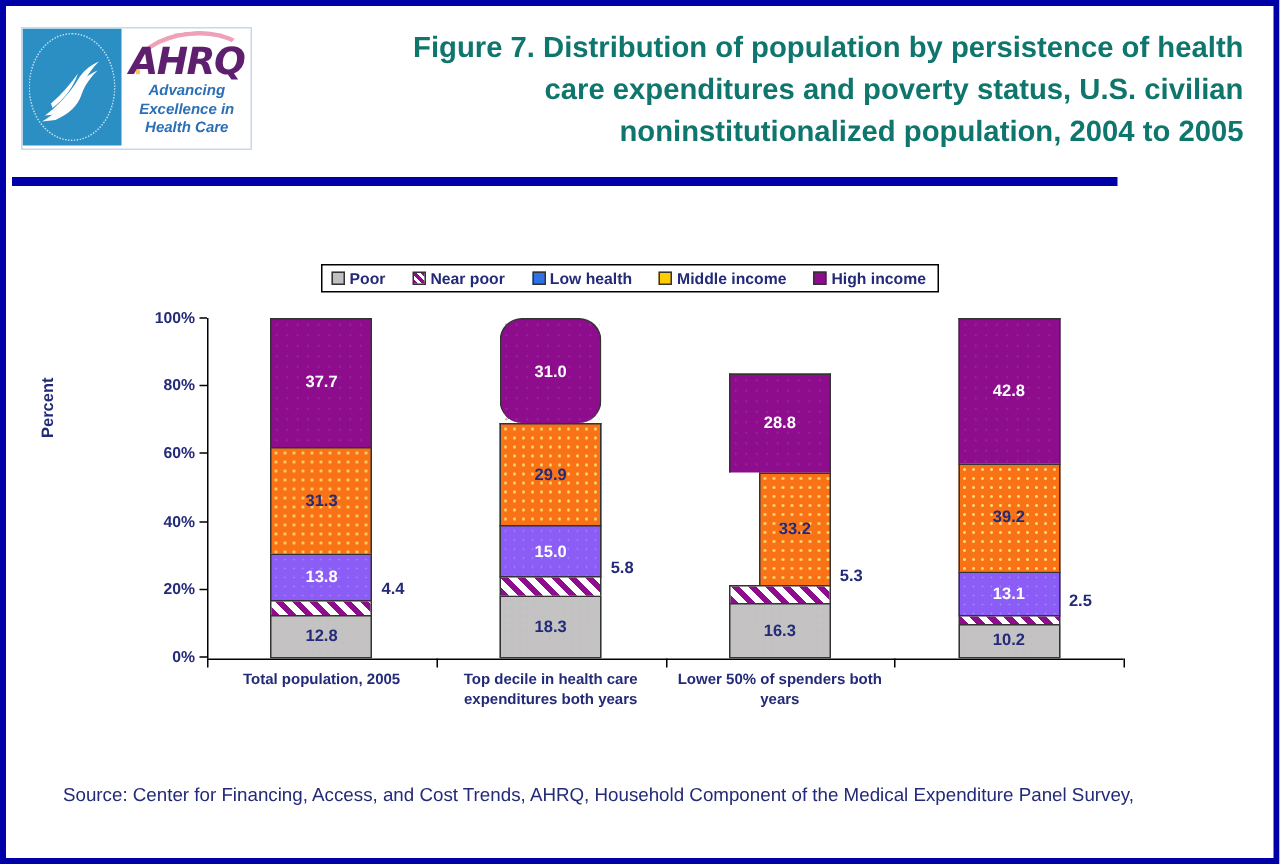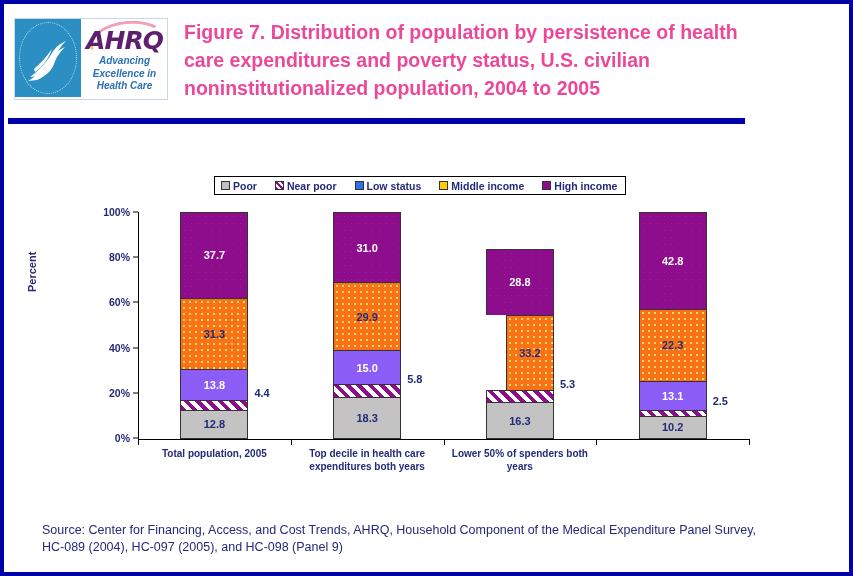--- a/index.html
+++ b/index.html
@@ -95,22 +95,22 @@
     line-height: 11.5px;
     color: #2b6fb5;
     margin-top: 1px;
   }
 
   .title {
     position: absolute;
     left: 180px;
     top: 14px;
     width: 645px;
-    text-align: left;
-    color: #ec4899;
+    text-align: right;
+    color: #0f766e;
     font-family: "Liberation Sans", sans-serif;
     font-weight: bold;
     font-size: 19.5px;
     line-height: 28px;
   }
   .title-rule {
     position: absolute;
     left: 4px;
     top: 114px;
     width: 737px;
@@ -407,21 +407,21 @@
         <div class="legend-item">
           <span class="legend-swatch sw-poor"></span>
           <span class="legend-label">Poor</span>
         </div>
         <div class="legend-item">
           <span class="legend-swatch sw-nearpoor"></span>
           <span class="legend-label">Near poor</span>
         </div>
         <div class="legend-item">
           <span class="legend-swatch sw-low"></span>
-          <span class="legend-label">Low status</span>
+          <span class="legend-label">Low health</span>
         </div>
         <div class="legend-item">
           <span class="legend-swatch sw-middle"></span>
           <span class="legend-label">Middle income</span>
         </div>
         <div class="legend-item">
           <span class="legend-swatch sw-high"></span>
           <span class="legend-label">High income</span>
         </div>
       </div>
@@ -480,21 +480,21 @@
               </div>
               <div class="seg seg-nearpoor" style="height: 5.8%;">
                 <span class="seg-value"></span>
               </div>
               <div class="seg seg-low" style="height: 15%;">
                 <span class="seg-value">15.0</span>
               </div>
               <div class="seg seg-middle" style="height: 29.9%;">
                 <span class="seg-value">29.9</span>
               </div>
-              <div class="seg seg-high" style="height: 31%;">
+              <div class="seg seg-high" style="height: 31%; border-radius: 15px;">
                 <span class="seg-value">31.0</span>
               </div>
             </div>
           </div>
           <div class="bar-group" style="left: 305.5px; width: 152.75px;">
             <div class="outside-label" style="bottom: 43.0165px; left: calc(50% + 40px);">5.3</div>
             <div class="bar">
               <div class="seg seg-poor" style="height: 16.3%;">
                 <span class="seg-value">16.3</span>
               </div>
@@ -515,21 +515,21 @@
               <div class="seg seg-poor" style="height: 10.2%;">
                 <span class="seg-value">10.2</span>
               </div>
               <div class="seg seg-nearpoor" style="height: 2.5%;">
                 <span class="seg-value"></span>
               </div>
               <div class="seg seg-low" style="height: 13.1%;">
                 <span class="seg-value">13.1</span>
               </div>
               <div class="seg seg-middle" style="height: 31.5%;">
-                <span class="seg-value">22.3</span>
+                <span class="seg-value">39.2</span>
               </div>
               <div class="seg seg-high" style="height: 42.8%; text-align: center;">
                 <span class="seg-value">42.8</span>
               </div>
             </div>
           </div>
         </div>
       <div class="xlabels" id="xlabels">
           <div class="xlabel" style="left: 0px; width: 152.75px;">
             <div>Total population, 2005</div>
@@ -541,16 +541,15 @@
           <div class="xlabel" style="left: 305.5px; width: 152.75px;">
             <div>Lower 50% of spenders both</div>
             <div>years</div>
           </div>
         </div>
     </div>
   </div>
 
   <div class="footer">
     <div>Source: Center for Financing, Access, and Cost Trends, AHRQ, Household Component of the Medical Expenditure Panel Survey,</div>
-    <div>HC-089 (2004), HC-097 (2005), and HC-098 (Panel 9)</div>
   </div>
 
 </div>
 
 </body></html>

